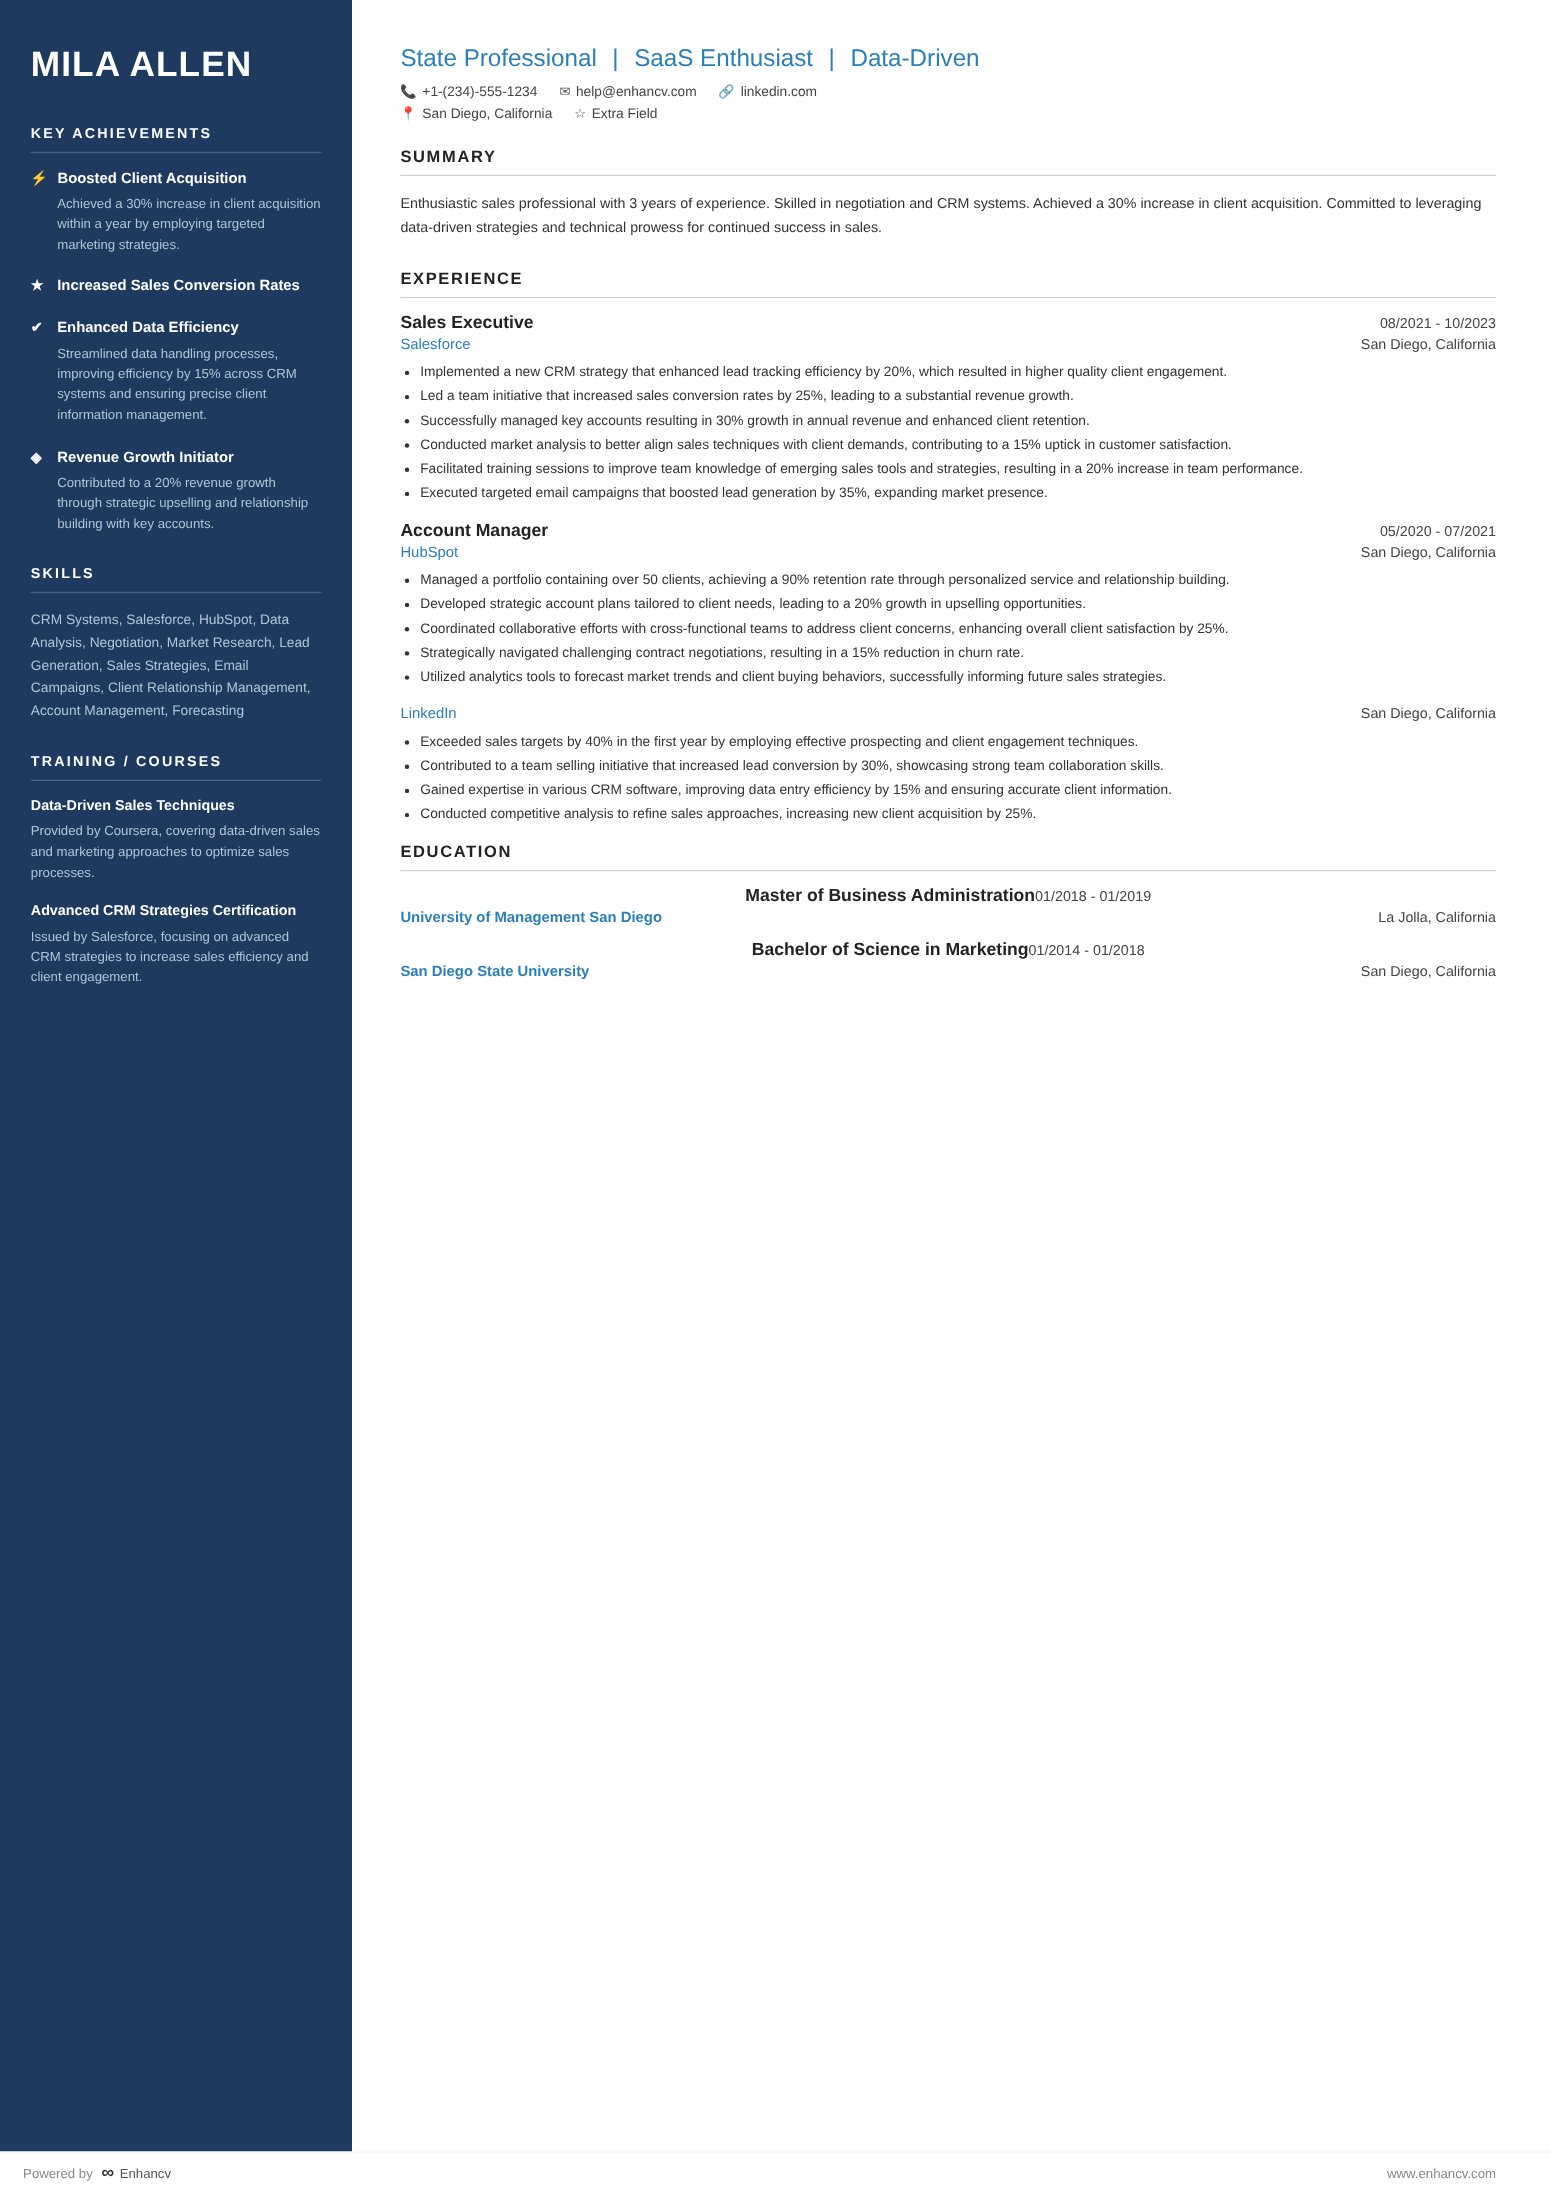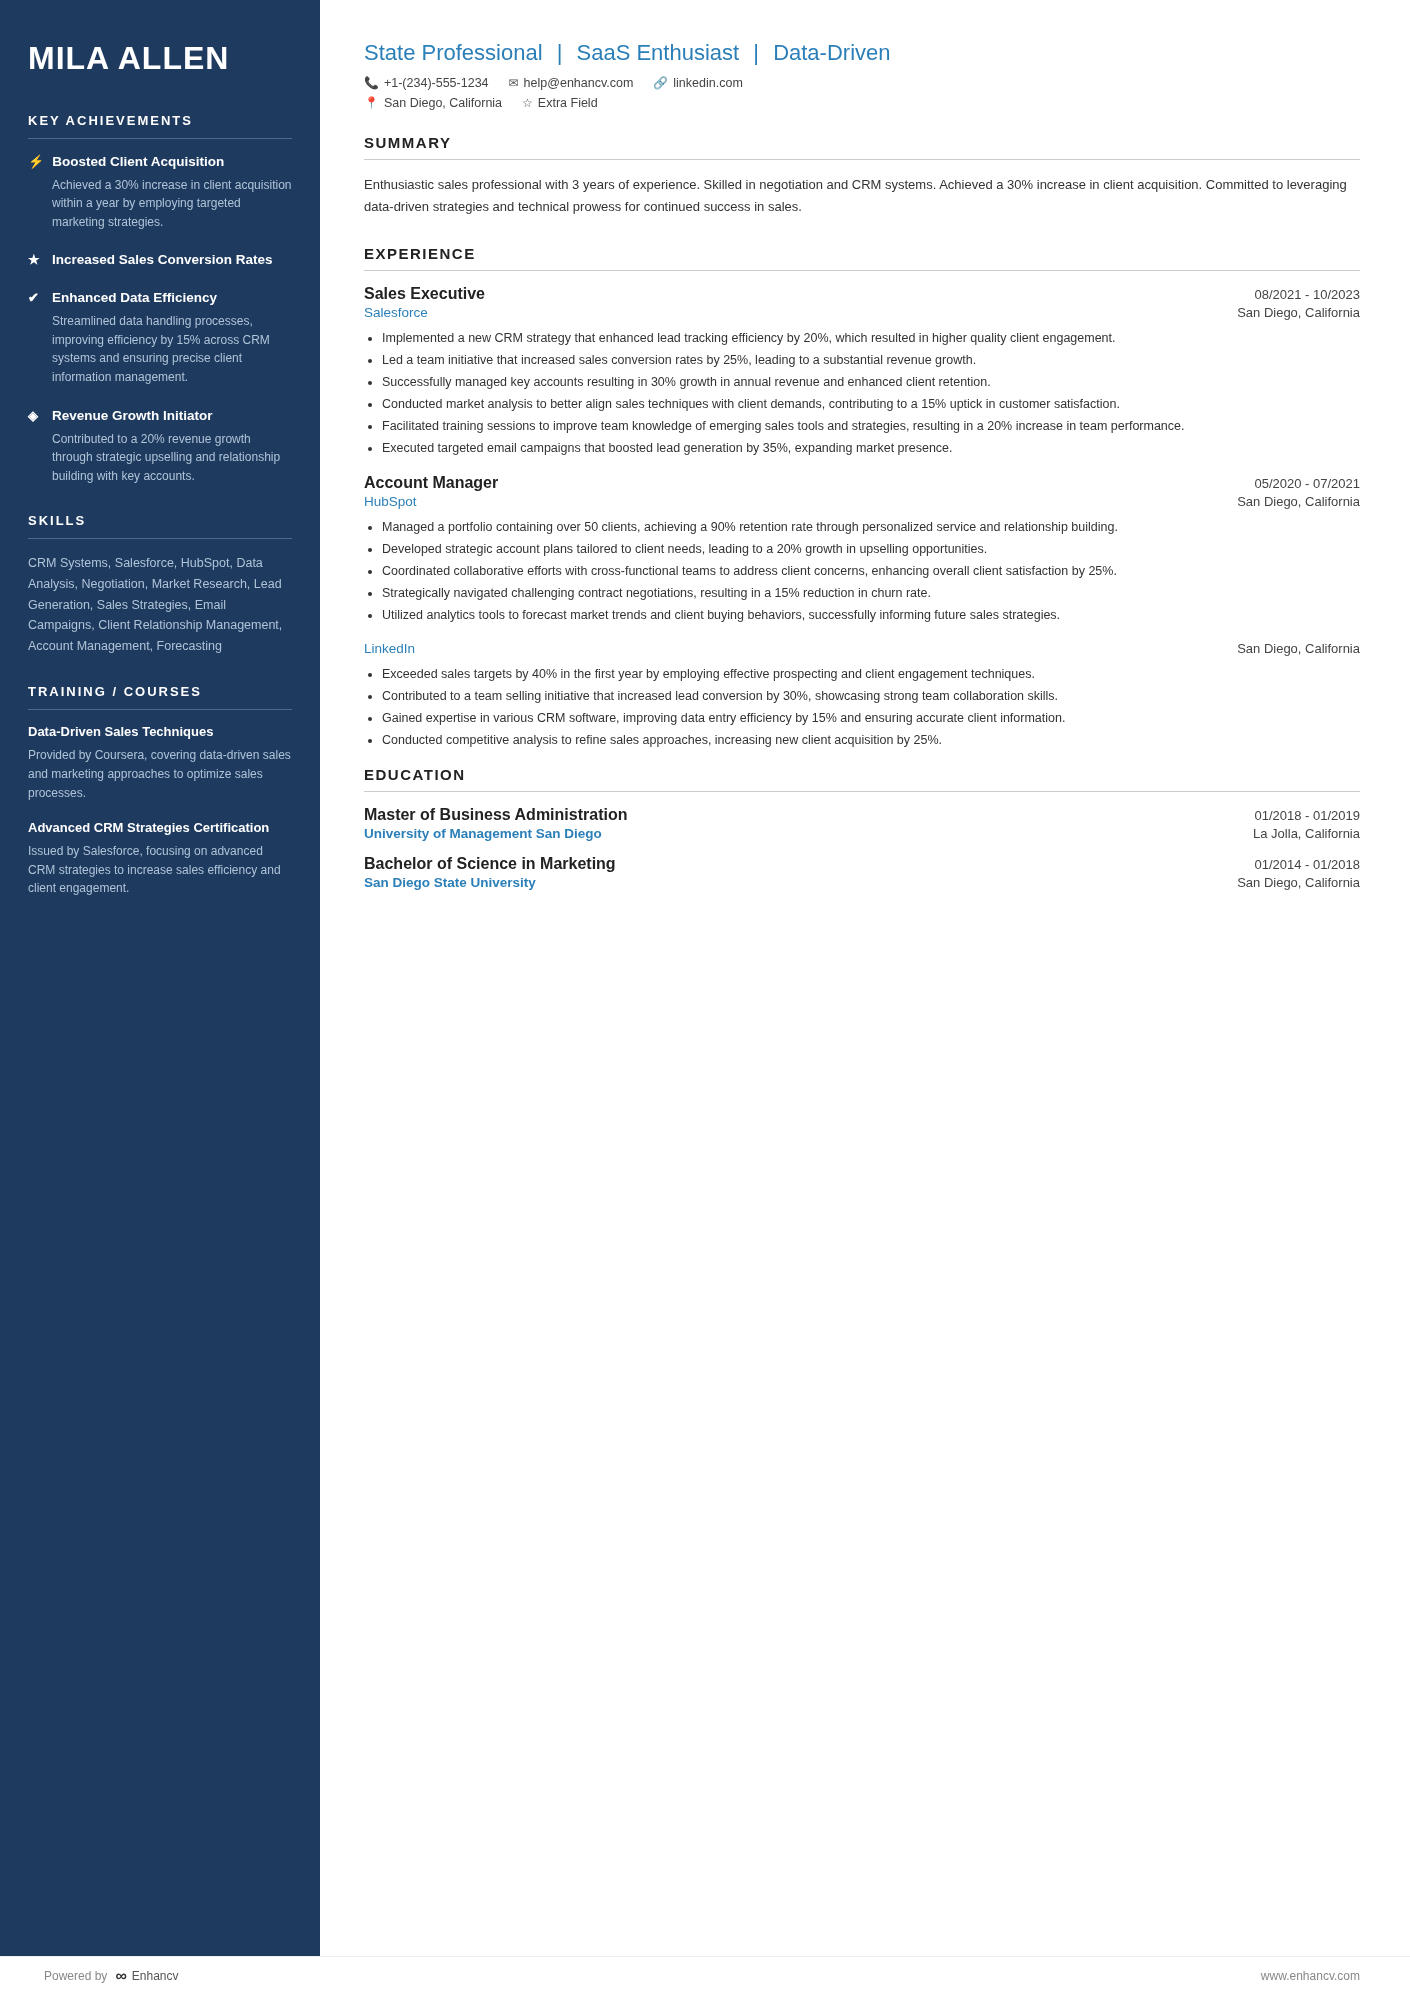--- a/index.html
+++ b/index.html
@@ -191,21 +191,21 @@
       margin-bottom: 16px;
     }
     .exp-bullets li {
       font-size: 12.5px;
       color: #333;
       line-height: 1.6;
       margin-bottom: 2px;
     }
     .edu-header {
       display: flex;
-      justify-content: space-between;
+      justify-content: center;
       align-items: baseline;
       margin-bottom: 2px;
     }
     .edu-title {
       font-size: 16px;
       font-weight: 700;
       color: #222;
     }
     .edu-dates {
       font-size: 13px;
@@ -225,21 +225,21 @@
     .edu-location {
       font-size: 13px;
       color: #444;
     }
     
     .footer {
       width: 1410px;
       display: flex;
       justify-content: space-between;
       align-items: center;
-      padding: 10px 50px 10px 44px;
+      padding: 10px 50px 10px 21px;
       background: #fff;
       border-top: 1px solid #eee;
       font-size: 12px;
       color: #888;
     }
     .footer-left {
       display: flex;
       align-items: center;
       gap: 8px;
     }

